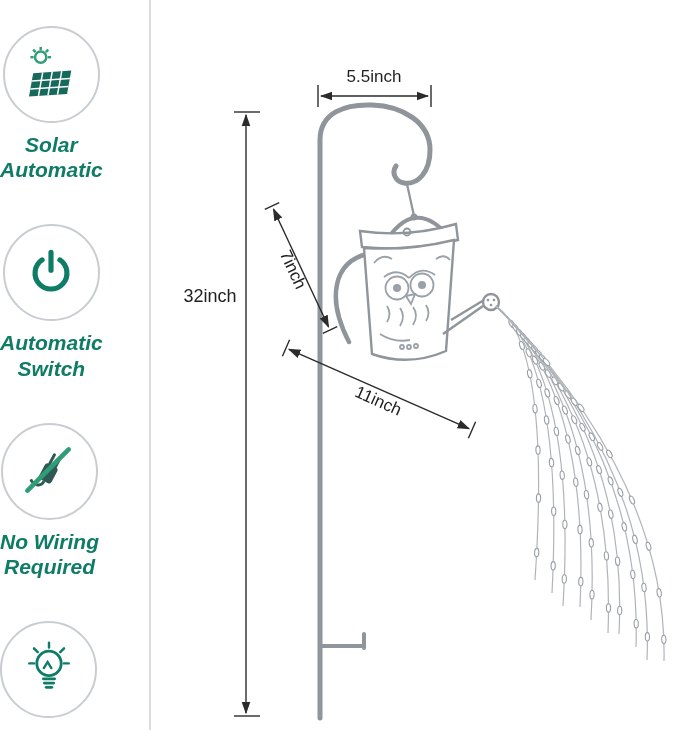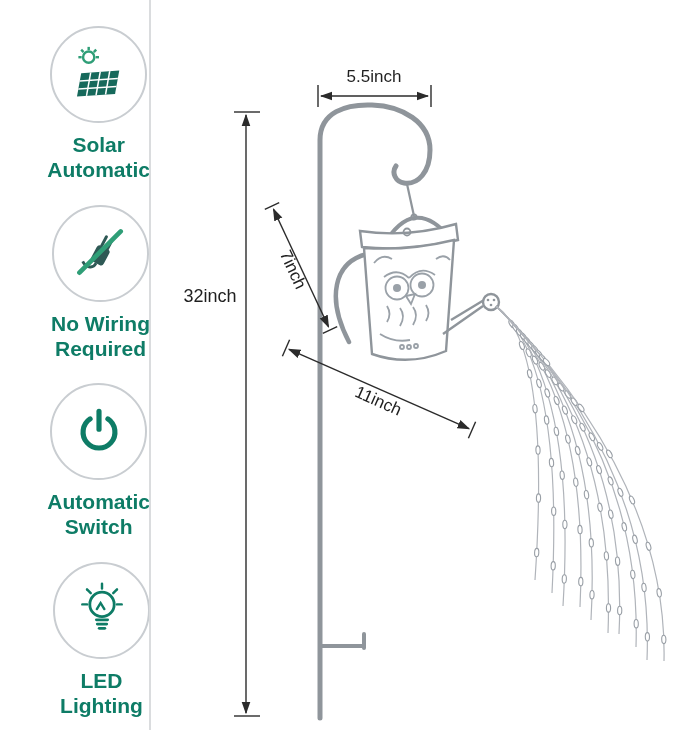--- a/index.html
+++ b/index.html
@@ -4,21 +4,21 @@
 <style>
   * { margin:0; padding:0; box-sizing:border-box; }
   html,body { background:#ffffff; }
   body {
     width:679px; height:730px; position:relative; overflow:hidden;
     font-family:"Liberation Sans", sans-serif;
   }
   .sidebar {
     position:absolute; left:0; top:0; width:150px; height:730px;
     display:flex; flex-direction:column; justify-content:space-between;
-    align-items:flex-end; padding:26px 0 12px;
+    align-items:flex-start; padding:26px 0 12px;font-style:italic;
   }
   .feature { display:flex; flex-direction:column; align-items:center; }
   .icon-circle {
     width:97px; height:97px; border:2px solid #c9cdd1; border-radius:50%;
     background:#fff; display:flex; align-items:center; justify-content:center;
   }
   .feature-label {
     margin-top:9px; text-align:center; color:#0E7C66;
     font-size:21px; font-weight:700; line-height:1.2;
   }
@@ -61,68 +61,64 @@
       </div>
       <div class="feature-label">
         <div>Solar</div>
         <div>Automatic</div>
       </div>
     </div>
 
     <div class="feature">
       <div class="icon-circle">
         <svg width="60" height="60" viewBox="0 0 64 64">
+          <path d="M 22.5 18 A 17 17 0 1 0 41.5 18" fill="none" stroke="#0E7C66" stroke-width="5.5" stroke-linecap="round"></path>
+          <line x1="32" y1="10" x2="32" y2="29" stroke="#0E7C66" stroke-width="5.5" stroke-linecap="round"></line>
+        </svg>
+      </div>
+      <div class="feature-label">
+        <div>Automatic</div>
+        <div>Switch</div>
+      </div>
+    </div>
+
+    <div class="feature">
+      <div class="icon-circle">
+        <svg width="60" height="60" viewBox="0 0 64 64">
           <g transform="rotate(28 32 32)">
             <rect x="25" y="25" width="15" height="19" rx="3.5" fill="#2E5955"></rect>
             <line x1="29" y1="25" x2="29" y2="14" stroke="#2E5955" stroke-width="3.2" stroke-linecap="round"></line>
             <line x1="36" y1="25" x2="36" y2="14" stroke="#2E5955" stroke-width="3.2" stroke-linecap="round"></line>
             <path d="M 32.5 44 C 32.5 52 24 53 19 49" fill="none" stroke="#2E5955" stroke-width="3"></path>
           </g>
           <line x1="9" y1="53" x2="53" y2="9" stroke="#2f9e77" stroke-width="5" stroke-linecap="round"></line>
         </svg>
       </div>
       <div class="feature-label">
         <div>No Wiring</div>
         <div>Required</div>
-      </div>
-    </div>
-
-    <div class="feature">
-      <div class="icon-circle">
-        <svg width="60" height="60" viewBox="0 0 64 64">
-          <path d="M 22.5 18 A 17 17 0 1 0 41.5 18" fill="none" stroke="#0E7C66" stroke-width="5.5" stroke-linecap="round"></path>
-          <line x1="32" y1="10" x2="32" y2="29" stroke="#0E7C66" stroke-width="5.5" stroke-linecap="round"></line>
-        </svg>
-      </div>
-      <div class="feature-label">
-        <div>Automatic</div>
-        <div>Switch</div>
       </div>
     </div>
 
     <div class="feature">
       <div class="icon-circle">
         <svg width="60" height="60" viewBox="0 0 64 64">
           <g stroke="#0E7C66" stroke-width="2.6" fill="none" stroke-linecap="round">
             <circle cx="32" cy="26" r="13" stroke-width="3"></circle>
             <path d="M 26.5 31 L 30.5 24.5 L 34.5 31"></path>
             <line x1="32" y1="4" x2="32" y2="9"></line>
             <line x1="16" y1="10" x2="20" y2="14"></line>
             <line x1="48" y1="10" x2="44" y2="14"></line>
             <line x1="11" y1="26" x2="16" y2="26"></line>
             <line x1="48" y1="26" x2="53" y2="26"></line>
             <line x1="26" y1="42.5" x2="38" y2="42.5" stroke-width="3"></line>
             <line x1="27" y1="47" x2="37" y2="47" stroke-width="3"></line>
             <line x1="29" y1="51.5" x2="35" y2="51.5" stroke-width="3"></line>
           </g>
         </svg>
-      </div>
-      <div class="feature-label">
-        <div>LED</div>
-        <div>Lighting</div>
       </div>
     </div>
 
   </aside>
 
   <div class="divider"></div>
 
   <main class="diagram">
     <svg width="529" height="730" viewBox="0 0 529 730">
       <defs>

